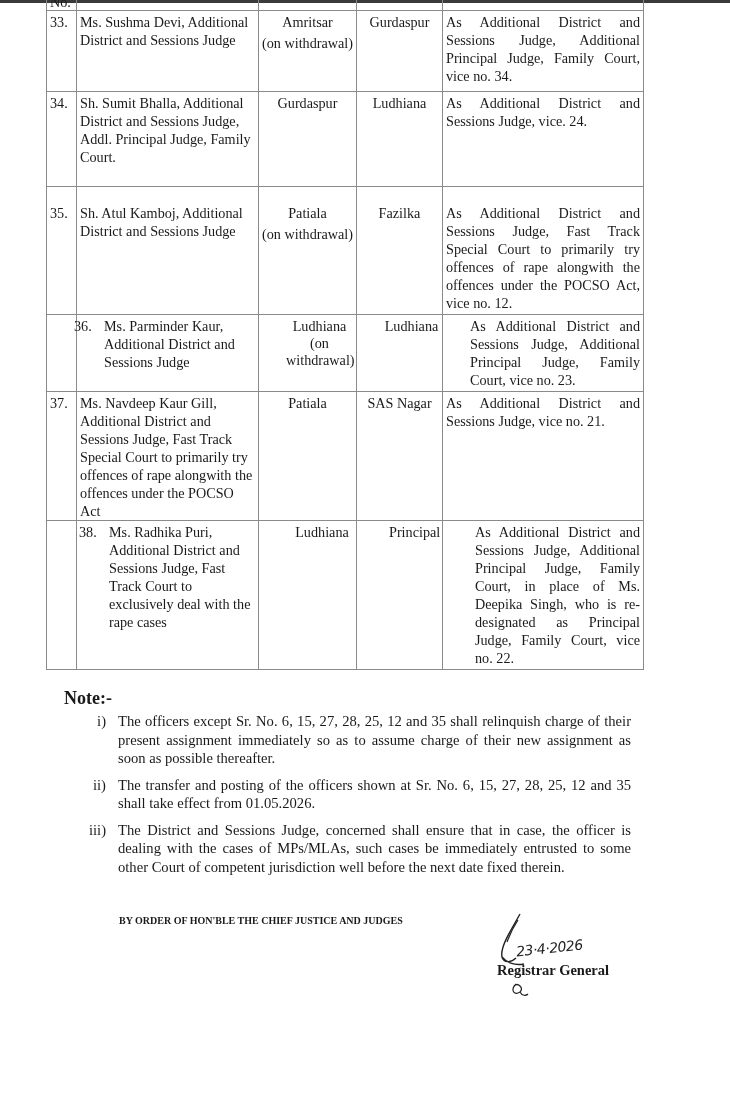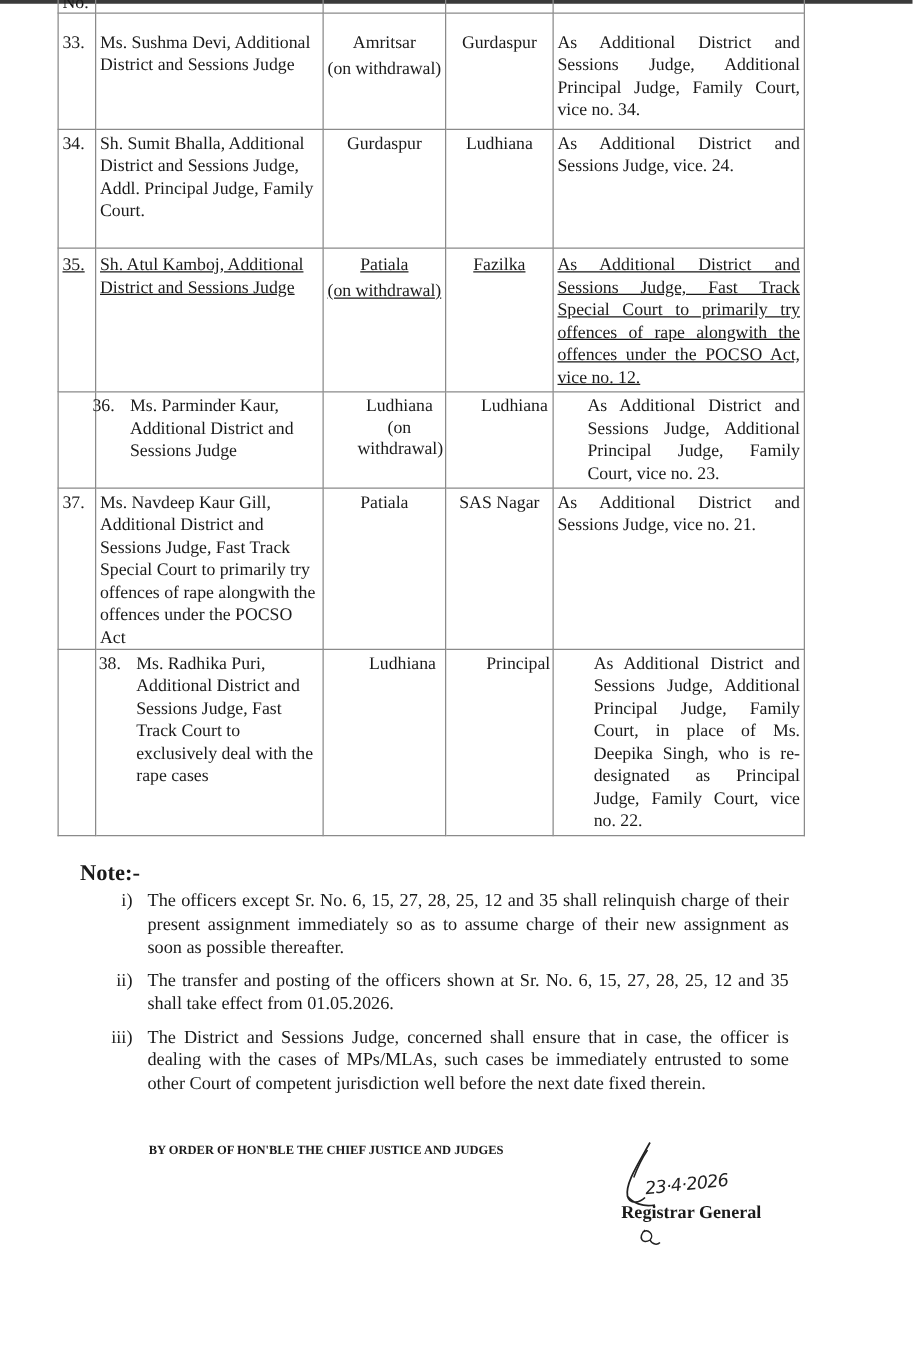--- a/index.html
+++ b/index.html
@@ -48,23 +48,23 @@
     col.c-as { width: 201px; }
 
     td.sr { padding-left: 3px; padding-right: 0; }
     td.name { padding-left: 4px; }
     td.from, td.to { text-align: center; padding-top: 0; }
     td.as { text-align: justify; text-align-last: left; padding-left: 4px; padding-right: 3px; }
     .withdrawal { display: block; margin-top: 4px; line-height: 17px; }
     .withdrawal.tight { margin-top: 0; }
 
     tr.hdr td { height: 15px; line-height: 14px; }
-    tr.r33 td { height: 78px; padding-top: 14px; }
+    tr.r33 td { height: 78px; padding-top: 2px; }
     tr.r34 td { height: 92px; padding-top: 2px; margin-left: 14px; }
-    tr.r35 td { height: 110px; padding-top: 4px; text-decoration: underline; }
+    tr.r35 td { height: 110px; padding-top: 17px; }
     tr.r36 td { height: 74px; padding-top: 2px; padding-left: 27px; }
     tr.r37 td { height: 126px; padding-top: 2px; }
     tr.r38 td { height: 146px; padding-top: 2px; padding-left: 32px; }
 
     .note-title {
       position: absolute;
       left: 64px;
       top: 688px;
       font-weight: bold;
       font-size: 18px;

